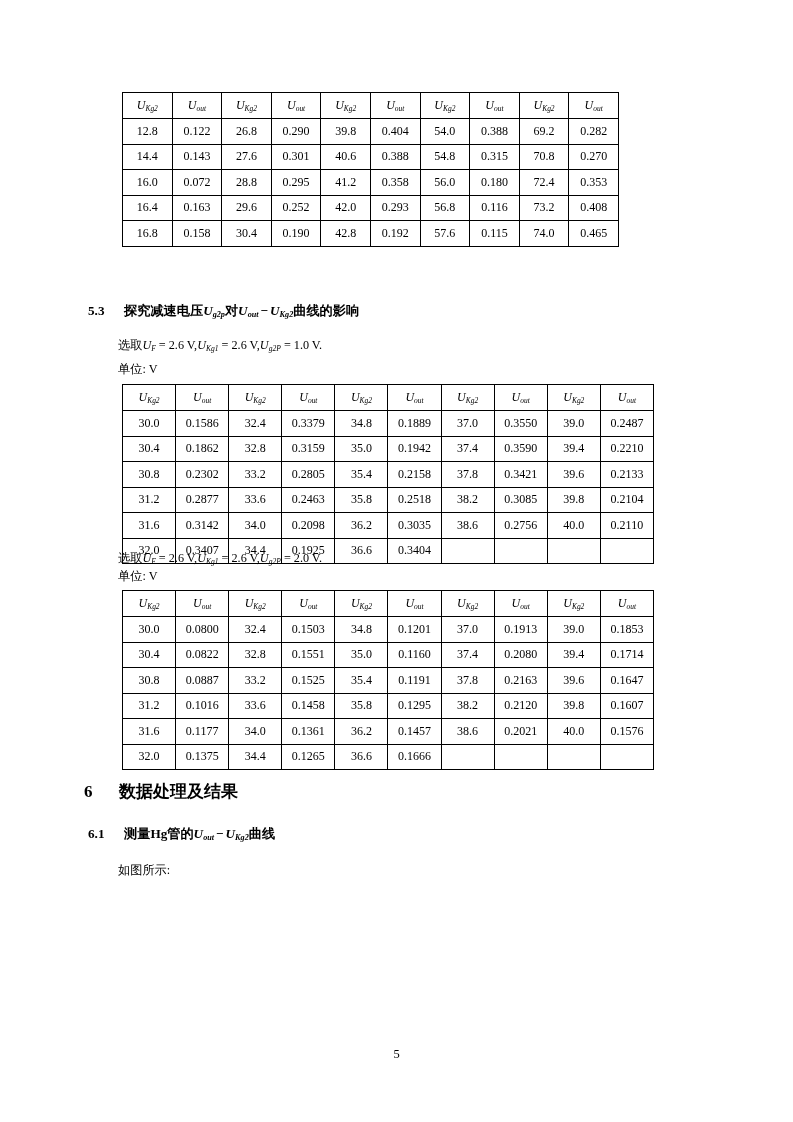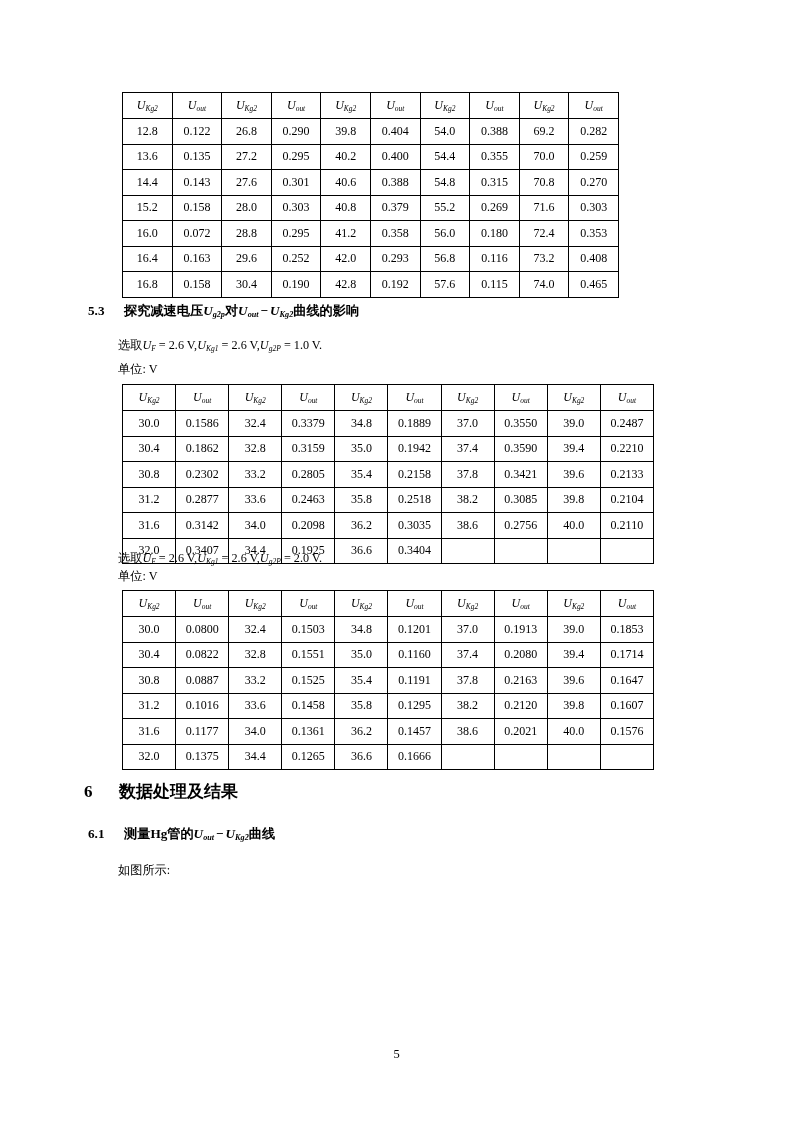--- a/index.html
+++ b/index.html
@@ -127,56 +127,32 @@
           <td>26.8</td>
           <td>0.290</td>
           <td>39.8</td>
           <td>0.404</td>
           <td>54.0</td>
           <td>0.388</td>
           <td>69.2</td>
           <td>0.282</td>
         </tr>
         <tr>
-          <td>13.6</td>
-          <td>0.135</td>
-          <td>27.2</td>
-          <td>0.295</td>
-          <td>40.2</td>
-          <td>0.400</td>
-          <td>54.4</td>
-          <td>0.355</td>
-          <td>70.0</td>
-          <td>0.259</td>
-        </tr>
-        <tr>
           <td>14.4</td>
           <td>0.143</td>
           <td>27.6</td>
           <td>0.301</td>
           <td>40.6</td>
           <td>0.388</td>
           <td>54.8</td>
           <td>0.315</td>
           <td>70.8</td>
           <td>0.270</td>
         </tr>
         <tr>
-          <td>15.2</td>
-          <td>0.158</td>
-          <td>28.0</td>
-          <td>0.303</td>
-          <td>40.8</td>
-          <td>0.379</td>
-          <td>55.2</td>
-          <td>0.269</td>
-          <td>71.6</td>
-          <td>0.303</td>
-        </tr>
-        <tr>
           <td>16.0</td>
           <td>0.072</td>
           <td>28.8</td>
           <td>0.295</td>
           <td>41.2</td>
           <td>0.358</td>
           <td>56.0</td>
           <td>0.180</td>
           <td>72.4</td>
           <td>0.353</td>

